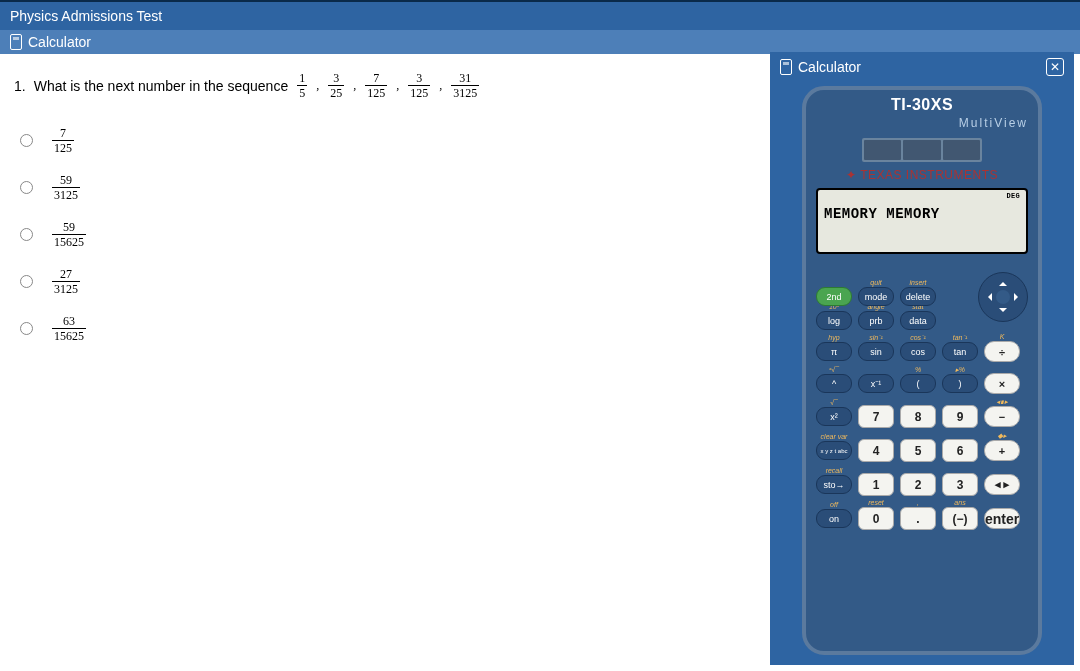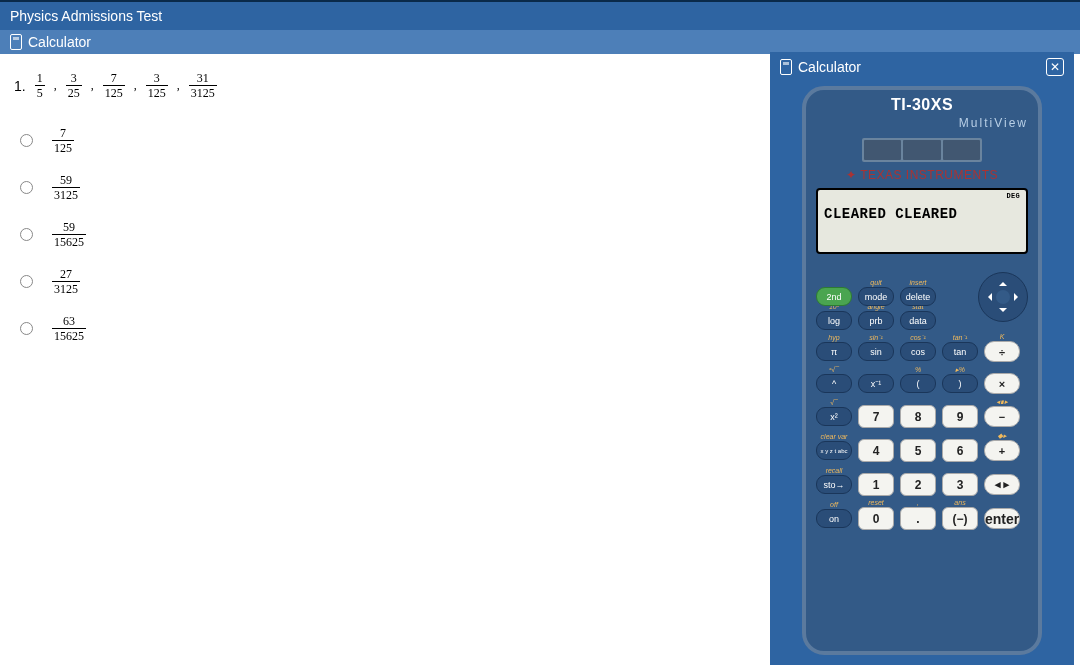--- a/index.html
+++ b/index.html
@@ -247,20 +247,21 @@
   <span>Physics Admissions Test</span>
 </div>
 <div class="sub-bar">
   <span class="calc-icon"></span>
   <span>Calculator</span>
 </div>
 
 <div class="content">
   <div class="question-row">
     <span>1.</span>
+    <span>What is the next number in the sequence</span>
     <span class="frac">
         <span class="num">1</span>
         <span class="den">5</span>
       </span>
       <span class="sep">,</span>
     <span class="frac">
         <span class="num">3</span>
         <span class="den">25</span>
       </span>
       <span class="sep">,</span>
@@ -334,21 +335,21 @@
       <div class="title">TI-30XS</div>
       <div class="subtitle">MultiView</div>
       <div class="solar">
           <div></div>
           <div></div>
           <div></div>
         </div>
       <div class="brand">✦ <span>TEXAS INSTRUMENTS</span></div>
       <div class="screen">
         <div class="deg">DEG</div>
-        <div class="main">CLEARED CLEARED</div>
+        <div class="main">MEMORY MEMORY</div>
       </div>
 
       <div class="keypad">
         <div class="kcols">
 
           <div class="krow">
             <div class="bcell green">
                 <div class="lbl">&nbsp;</div>
                 <div class="btn">2nd</div>
               </div>

